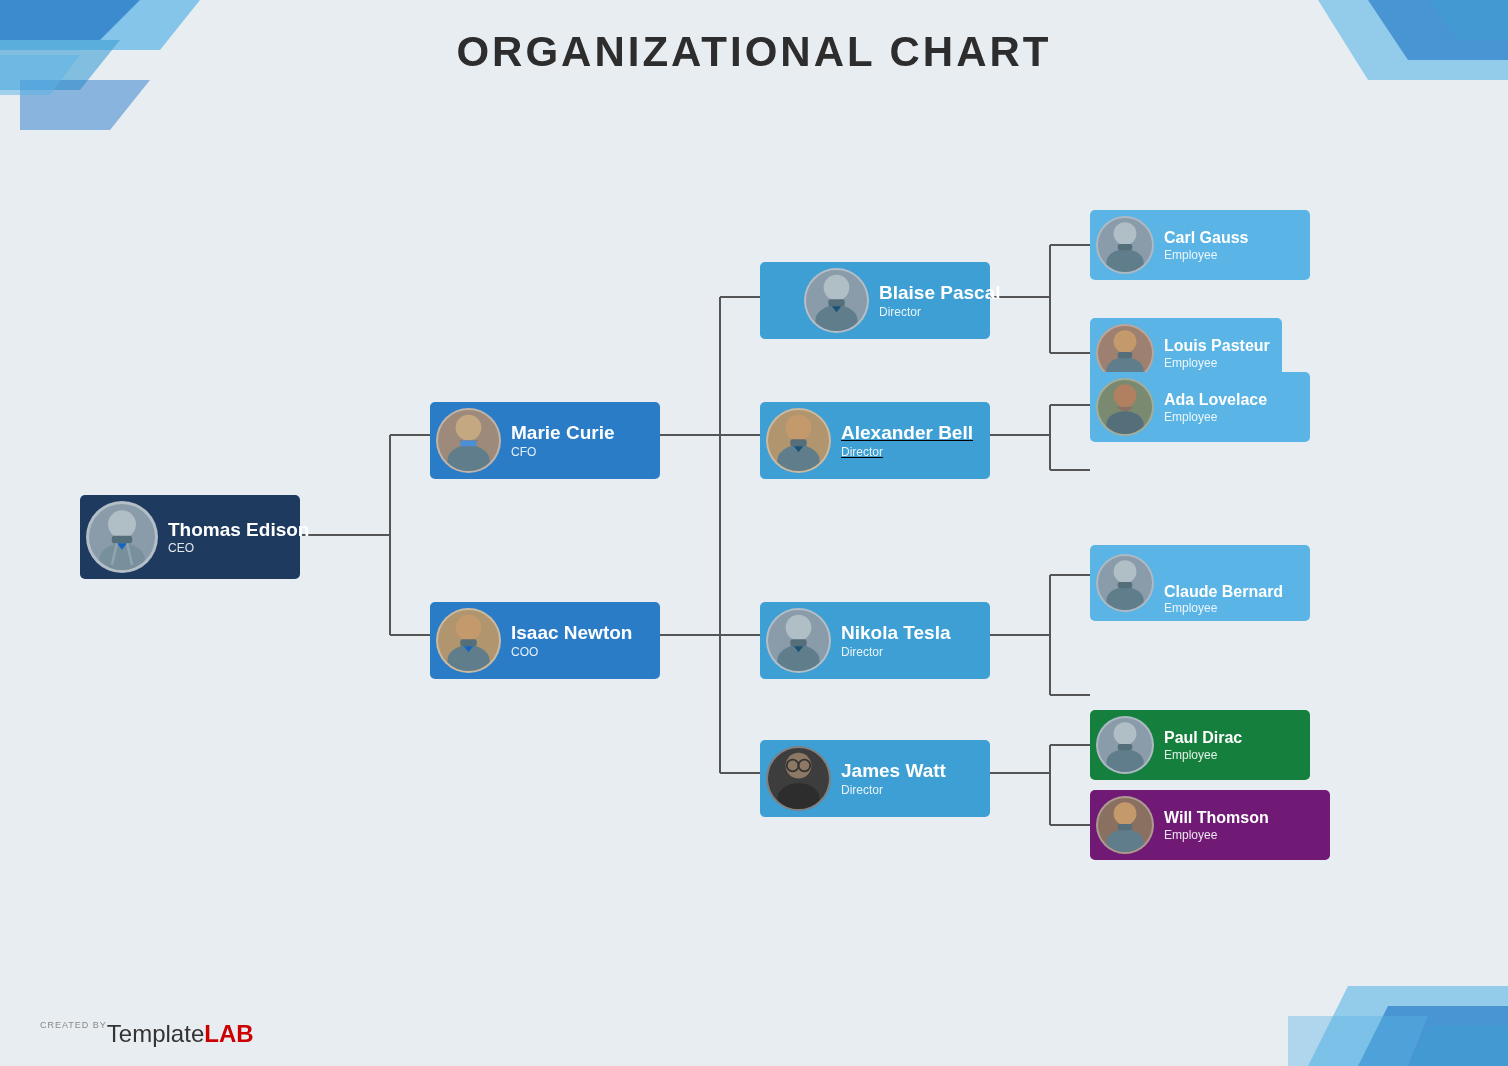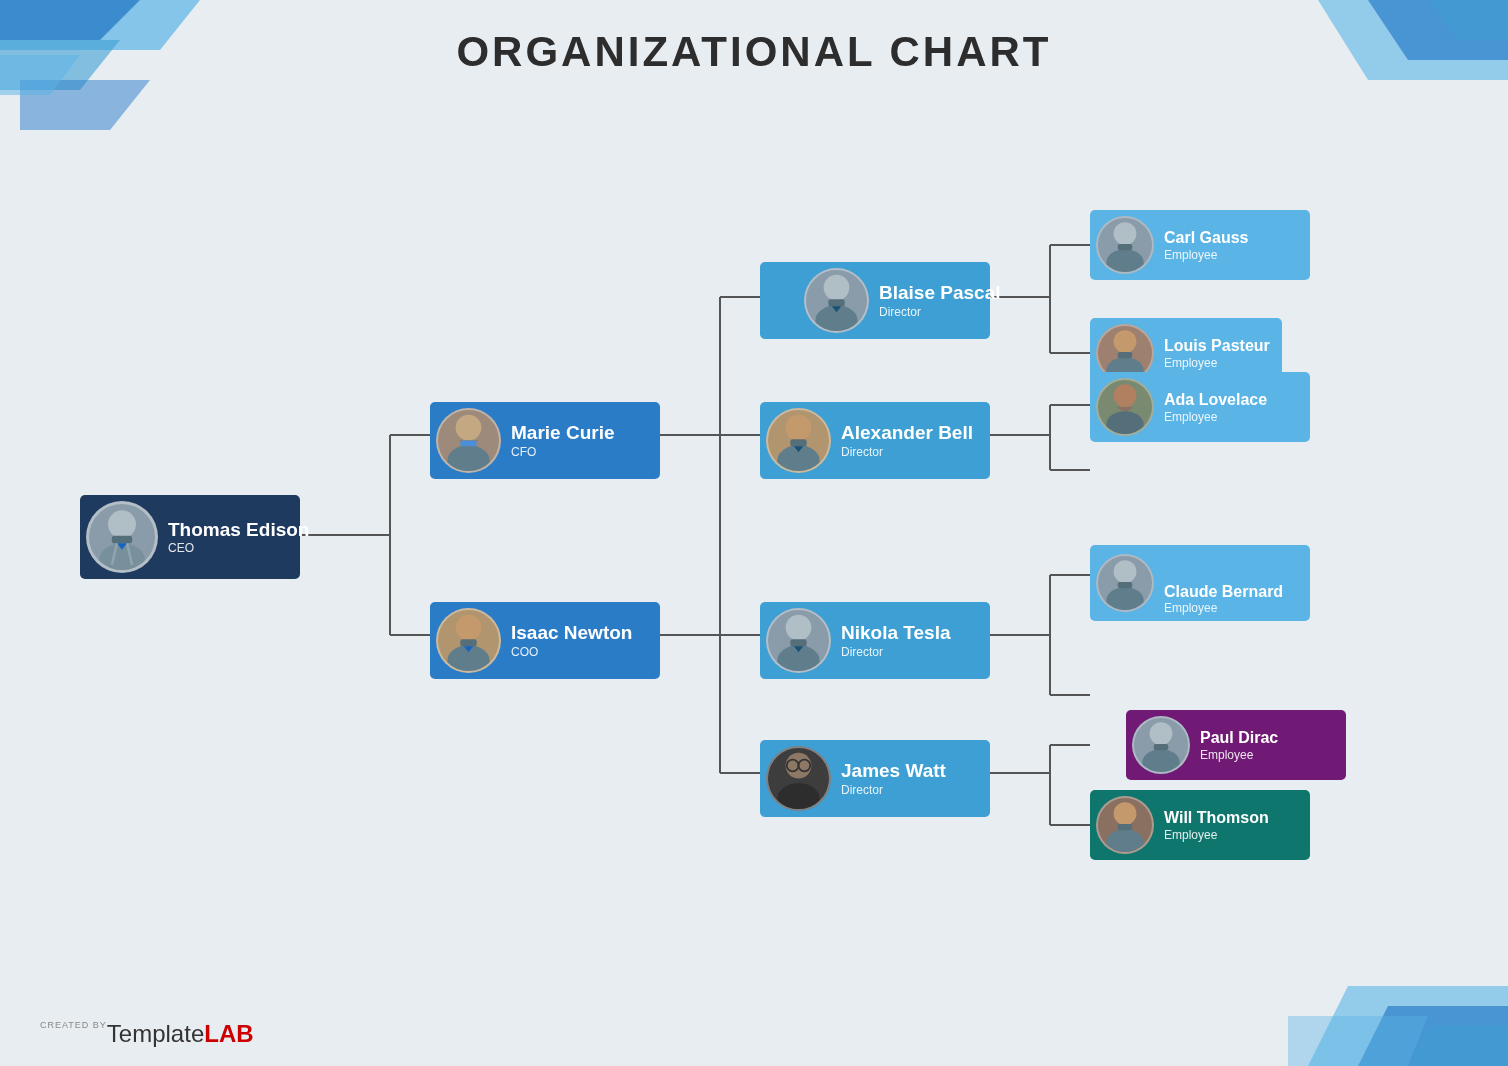--- a/index.html
+++ b/index.html
@@ -266,21 +266,21 @@
         <rect x="19" y="25" width="14" height="6" rx="2" fill="#546e7a"></rect>
         <polygon points="22,31 26,36 30,31" fill="#1a5276"></polygon>
       </svg>
     </div>
     <div class="node-text">
       <span class="name">Blaise Pascal</span>
       <span class="role">Director</span>
     </div>
   </div>
 
-  <div class="node" style="left:710px; top:297px; background:#3d9fd3; width:230px;">
+  <div class="node" style="left:710px; top:297px; background:#3d9fd3; width:230px;text-decoration:underline;">
     <div class="av-md" style="background:#b0956e;">
       <svg viewBox="0 0 52 52" xmlns="http://www.w3.org/2000/svg">
         <circle cx="26" cy="15" r="11" fill="#c49a6c"></circle>
         <ellipse cx="26" cy="43" rx="18" ry="13" fill="#607d8b"></ellipse>
         <rect x="19" y="25" width="14" height="6" rx="2" fill="#546e7a"></rect>
         <polygon points="22,31 26,36 30,31" fill="#1a5276"></polygon>
       </svg>
     </div>
     <div class="node-text">
       <span class="name">Alexander Bell</span>
@@ -369,35 +369,35 @@
         <ellipse cx="26" cy="43" rx="18" ry="13" fill="#607d8b"></ellipse>
         <rect x="19" y="25" width="14" height="6" rx="2" fill="#546e7a"></rect>
       </svg>
     </div>
     <div class="node-text">
       <span class="name" style="font-size:16px;margin-top:31px;">Claude Bernard</span>
       <span class="role">Employee</span>
     </div>
   </div>
 
-  <div class="node" style="left:1076px; top:605px; background:#701a75; width:220px;">
+  <div class="node" style="left:1040px; top:605px; background:#15803d; width:220px;">
     <div class="av-sm">
       <svg viewBox="0 0 52 52" xmlns="http://www.w3.org/2000/svg">
         <circle cx="26" cy="15" r="11" fill="#b0bec5"></circle>
         <ellipse cx="26" cy="43" rx="18" ry="13" fill="#607d8b"></ellipse>
         <rect x="19" y="25" width="14" height="6" rx="2" fill="#546e7a"></rect>
       </svg>
     </div>
     <div class="node-text">
       <span class="name" style="font-size:16px;">Paul Dirac</span>
       <span class="role">Employee</span>
     </div>
   </div>
 
-  <div class="node" style="left:1040px; top:685px; background:#0f766e; width:220px;">
+  <div class="node" style="left:1040px; top:685px; background:#701a75; width:240px;">
     <div class="av-sm" style="background:#8a7060;">
       <svg viewBox="0 0 52 52" xmlns="http://www.w3.org/2000/svg">
         <circle cx="26" cy="15" r="11" fill="#c49a6c"></circle>
         <ellipse cx="26" cy="43" rx="18" ry="13" fill="#607d8b"></ellipse>
         <rect x="19" y="25" width="14" height="6" rx="2" fill="#546e7a"></rect>
       </svg>
     </div>
     <div class="node-text">
       <span class="name" style="font-size:16px;">Will Thomson</span>
       <span class="role">Employee</span>

